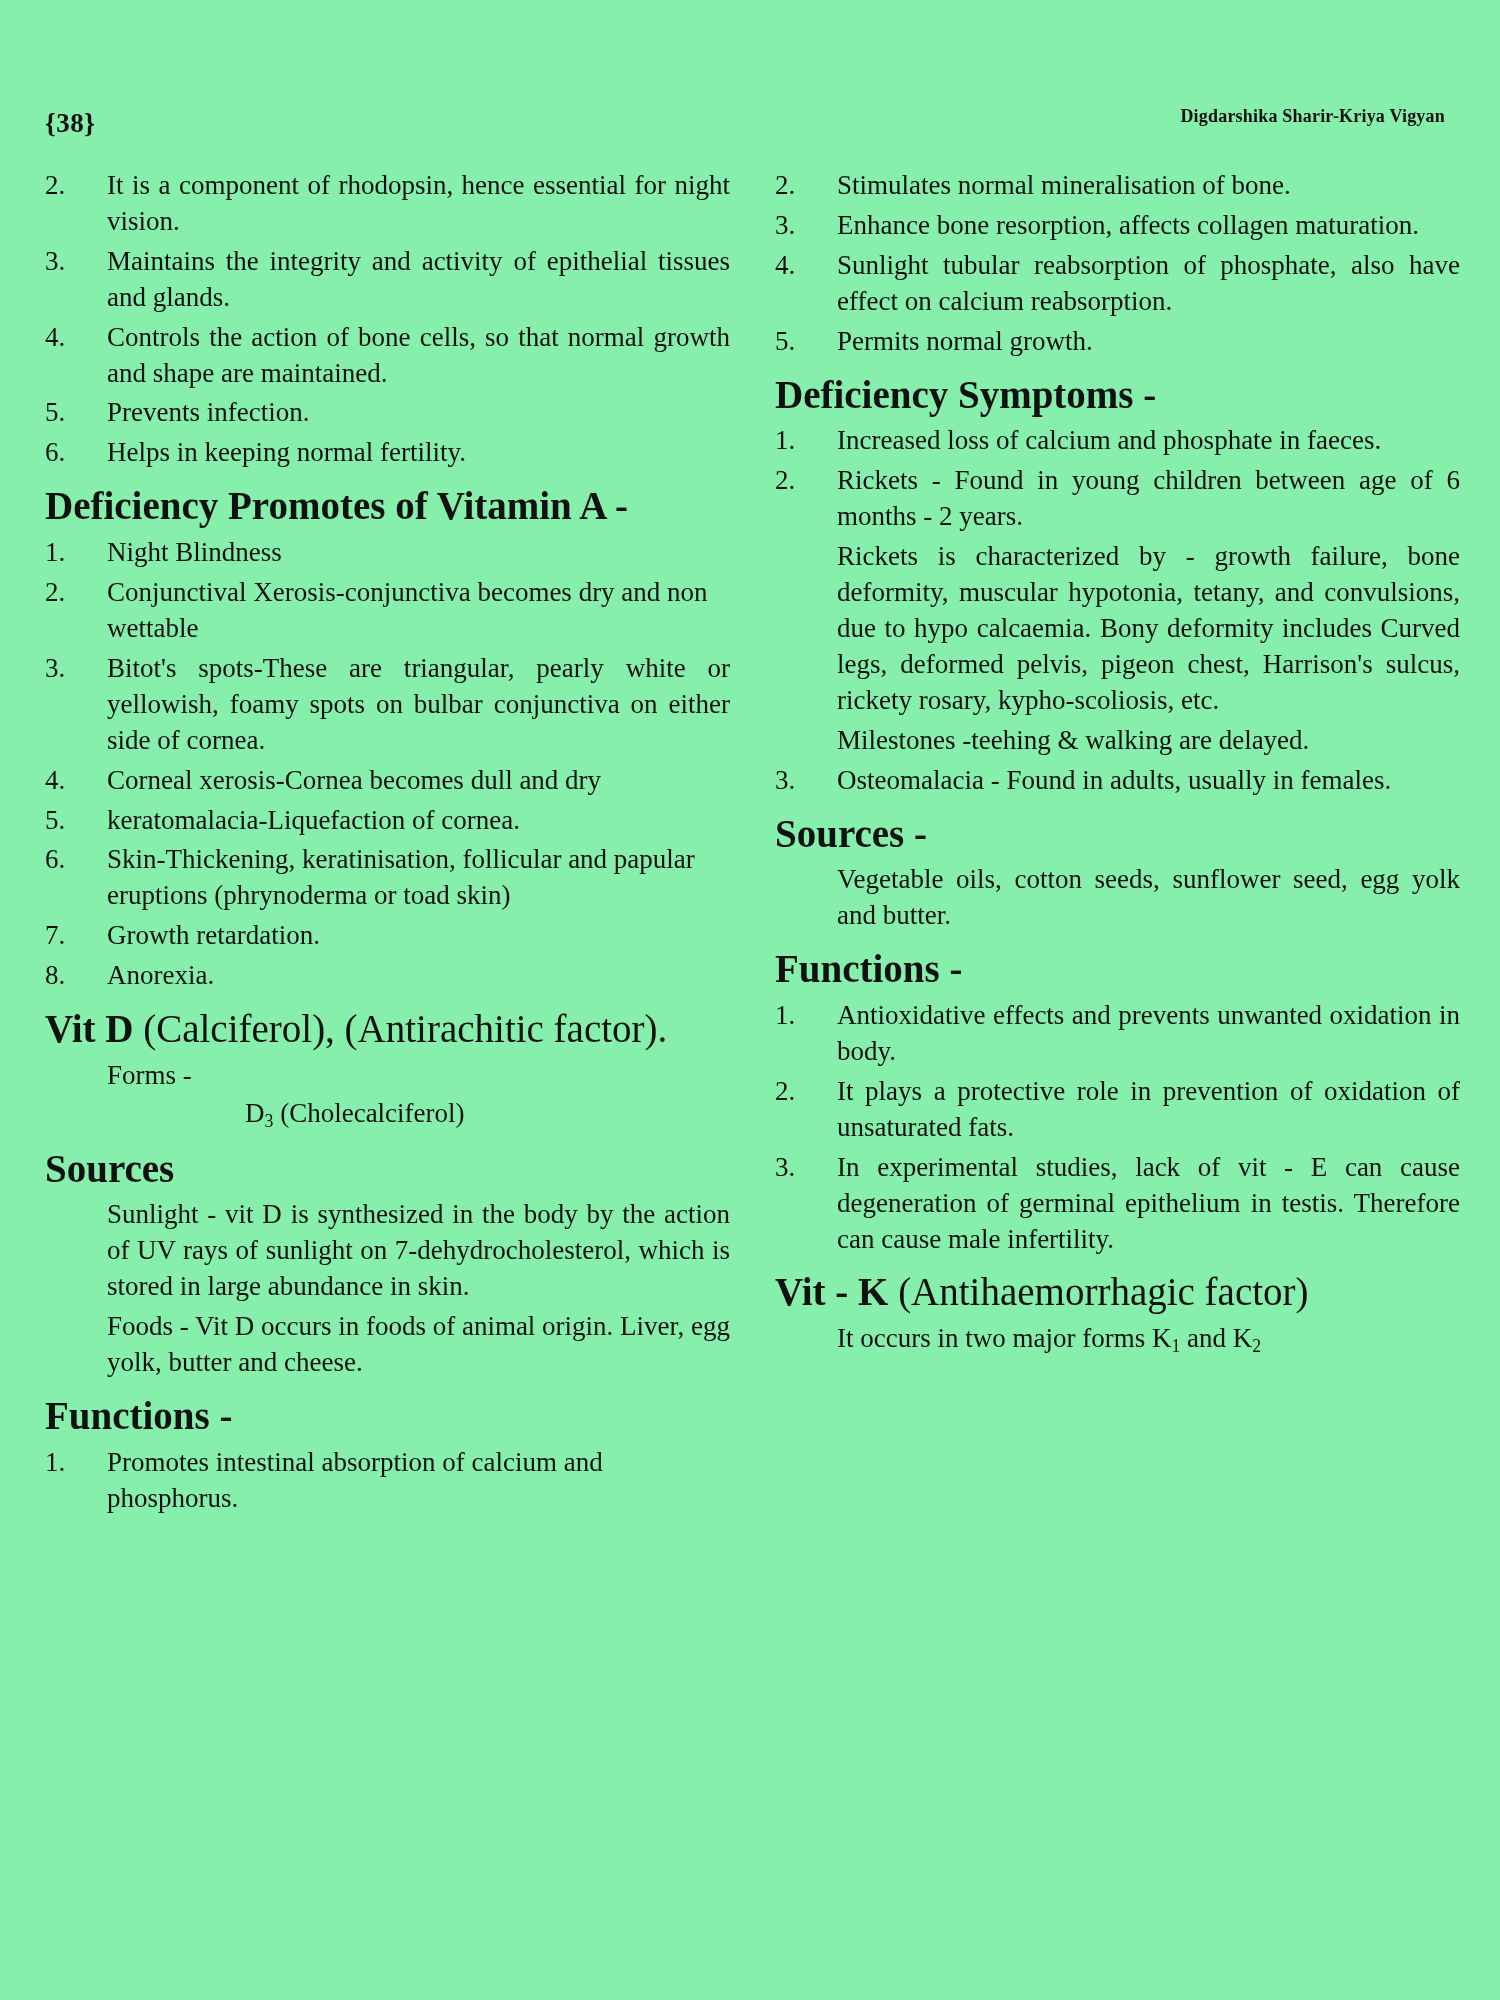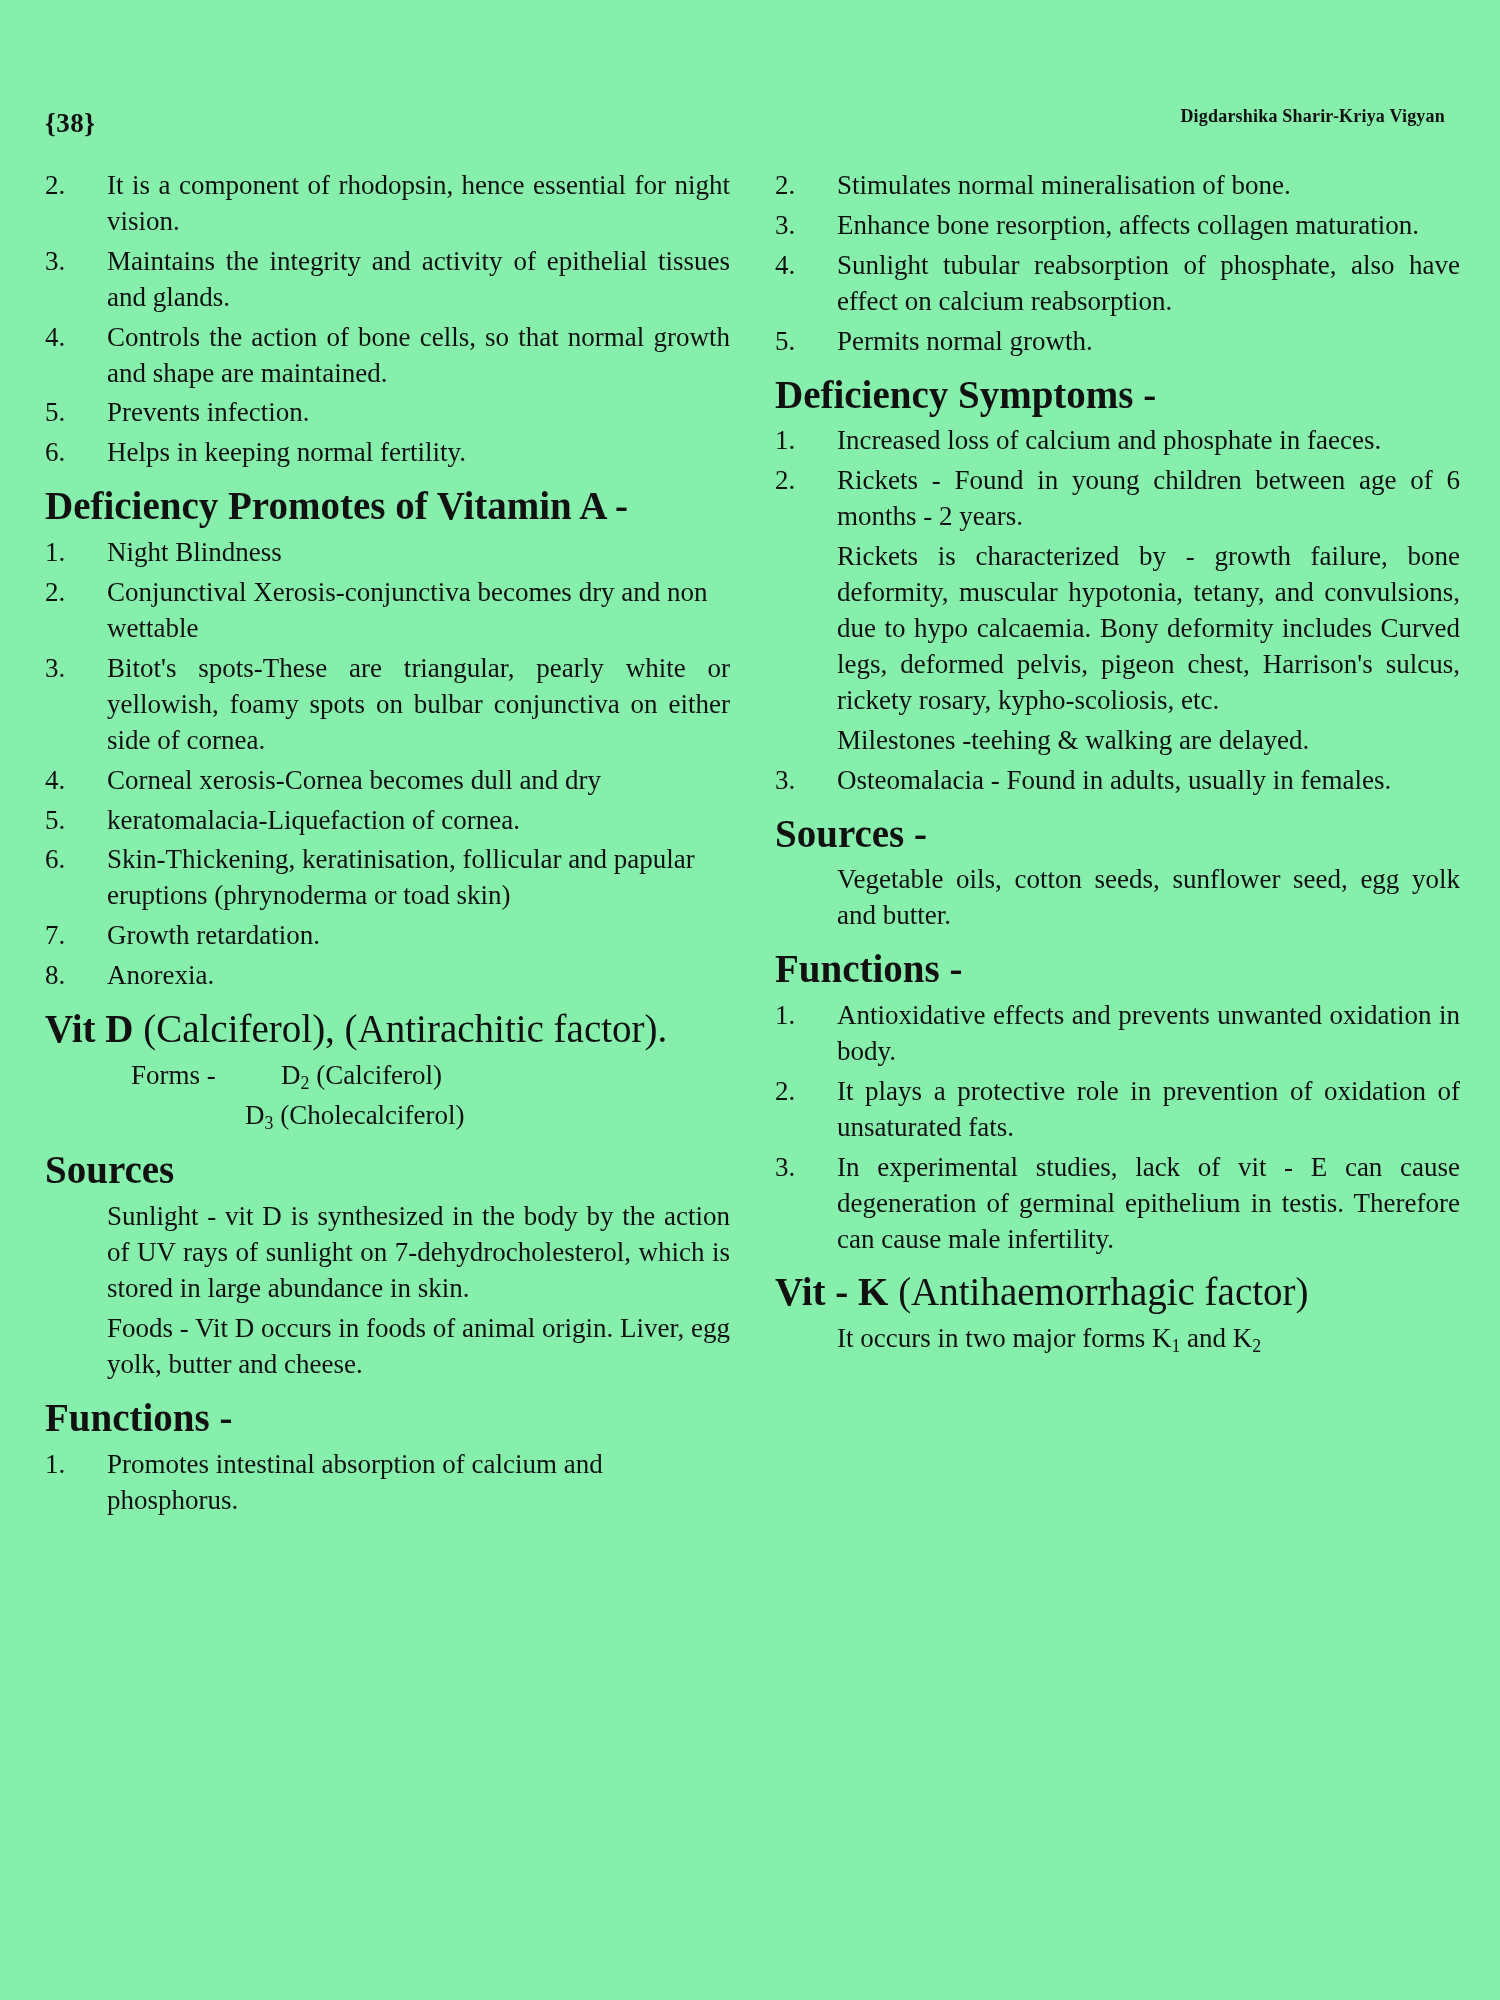--- a/index.html
+++ b/index.html
@@ -98,21 +98,21 @@
   }
   .para.left { text-align: left; }
 
   .formrow {
     display: flex;
     font-size: 27px;
     line-height: 1.33;
     padding-left: 62px;
     margin-bottom: 2px;
   }
-  .formrow .lbl { width: 150px; flex: 0 0 150px; margin-left: 24px; }
+  .formrow .lbl { width: 150px; flex: 0 0 150px; }
   .formrow .val { flex: 1; }
   .formrow.indent { padding-left: 200px; }
 
   sub {
     font-size: 0.66em;
     vertical-align: -0.28em;
   }
 </style>
 </head>
 <body>
@@ -184,24 +184,20 @@
         <div class="txt">Anorexia.</div>
       </div>
 
       <div class="heading">
         <span>Vit D</span>
         <span class="reg">(Calciferol), (Antirachitic factor).</span>
       </div>
 
       <div class="formrow">
         <div class="lbl">Forms -</div>
-        <div class="val">
-          <span>D</span><sub>2</sub>
-          <span>(Calciferol)</span>
-        </div>
       </div>
       <div class="formrow indent">
         <div class="val">
           <span>D</span><sub>3</sub>
           <span>(Cholecalciferol)</span>
         </div>
       </div>
 
       <div class="heading">Sources</div>
 

